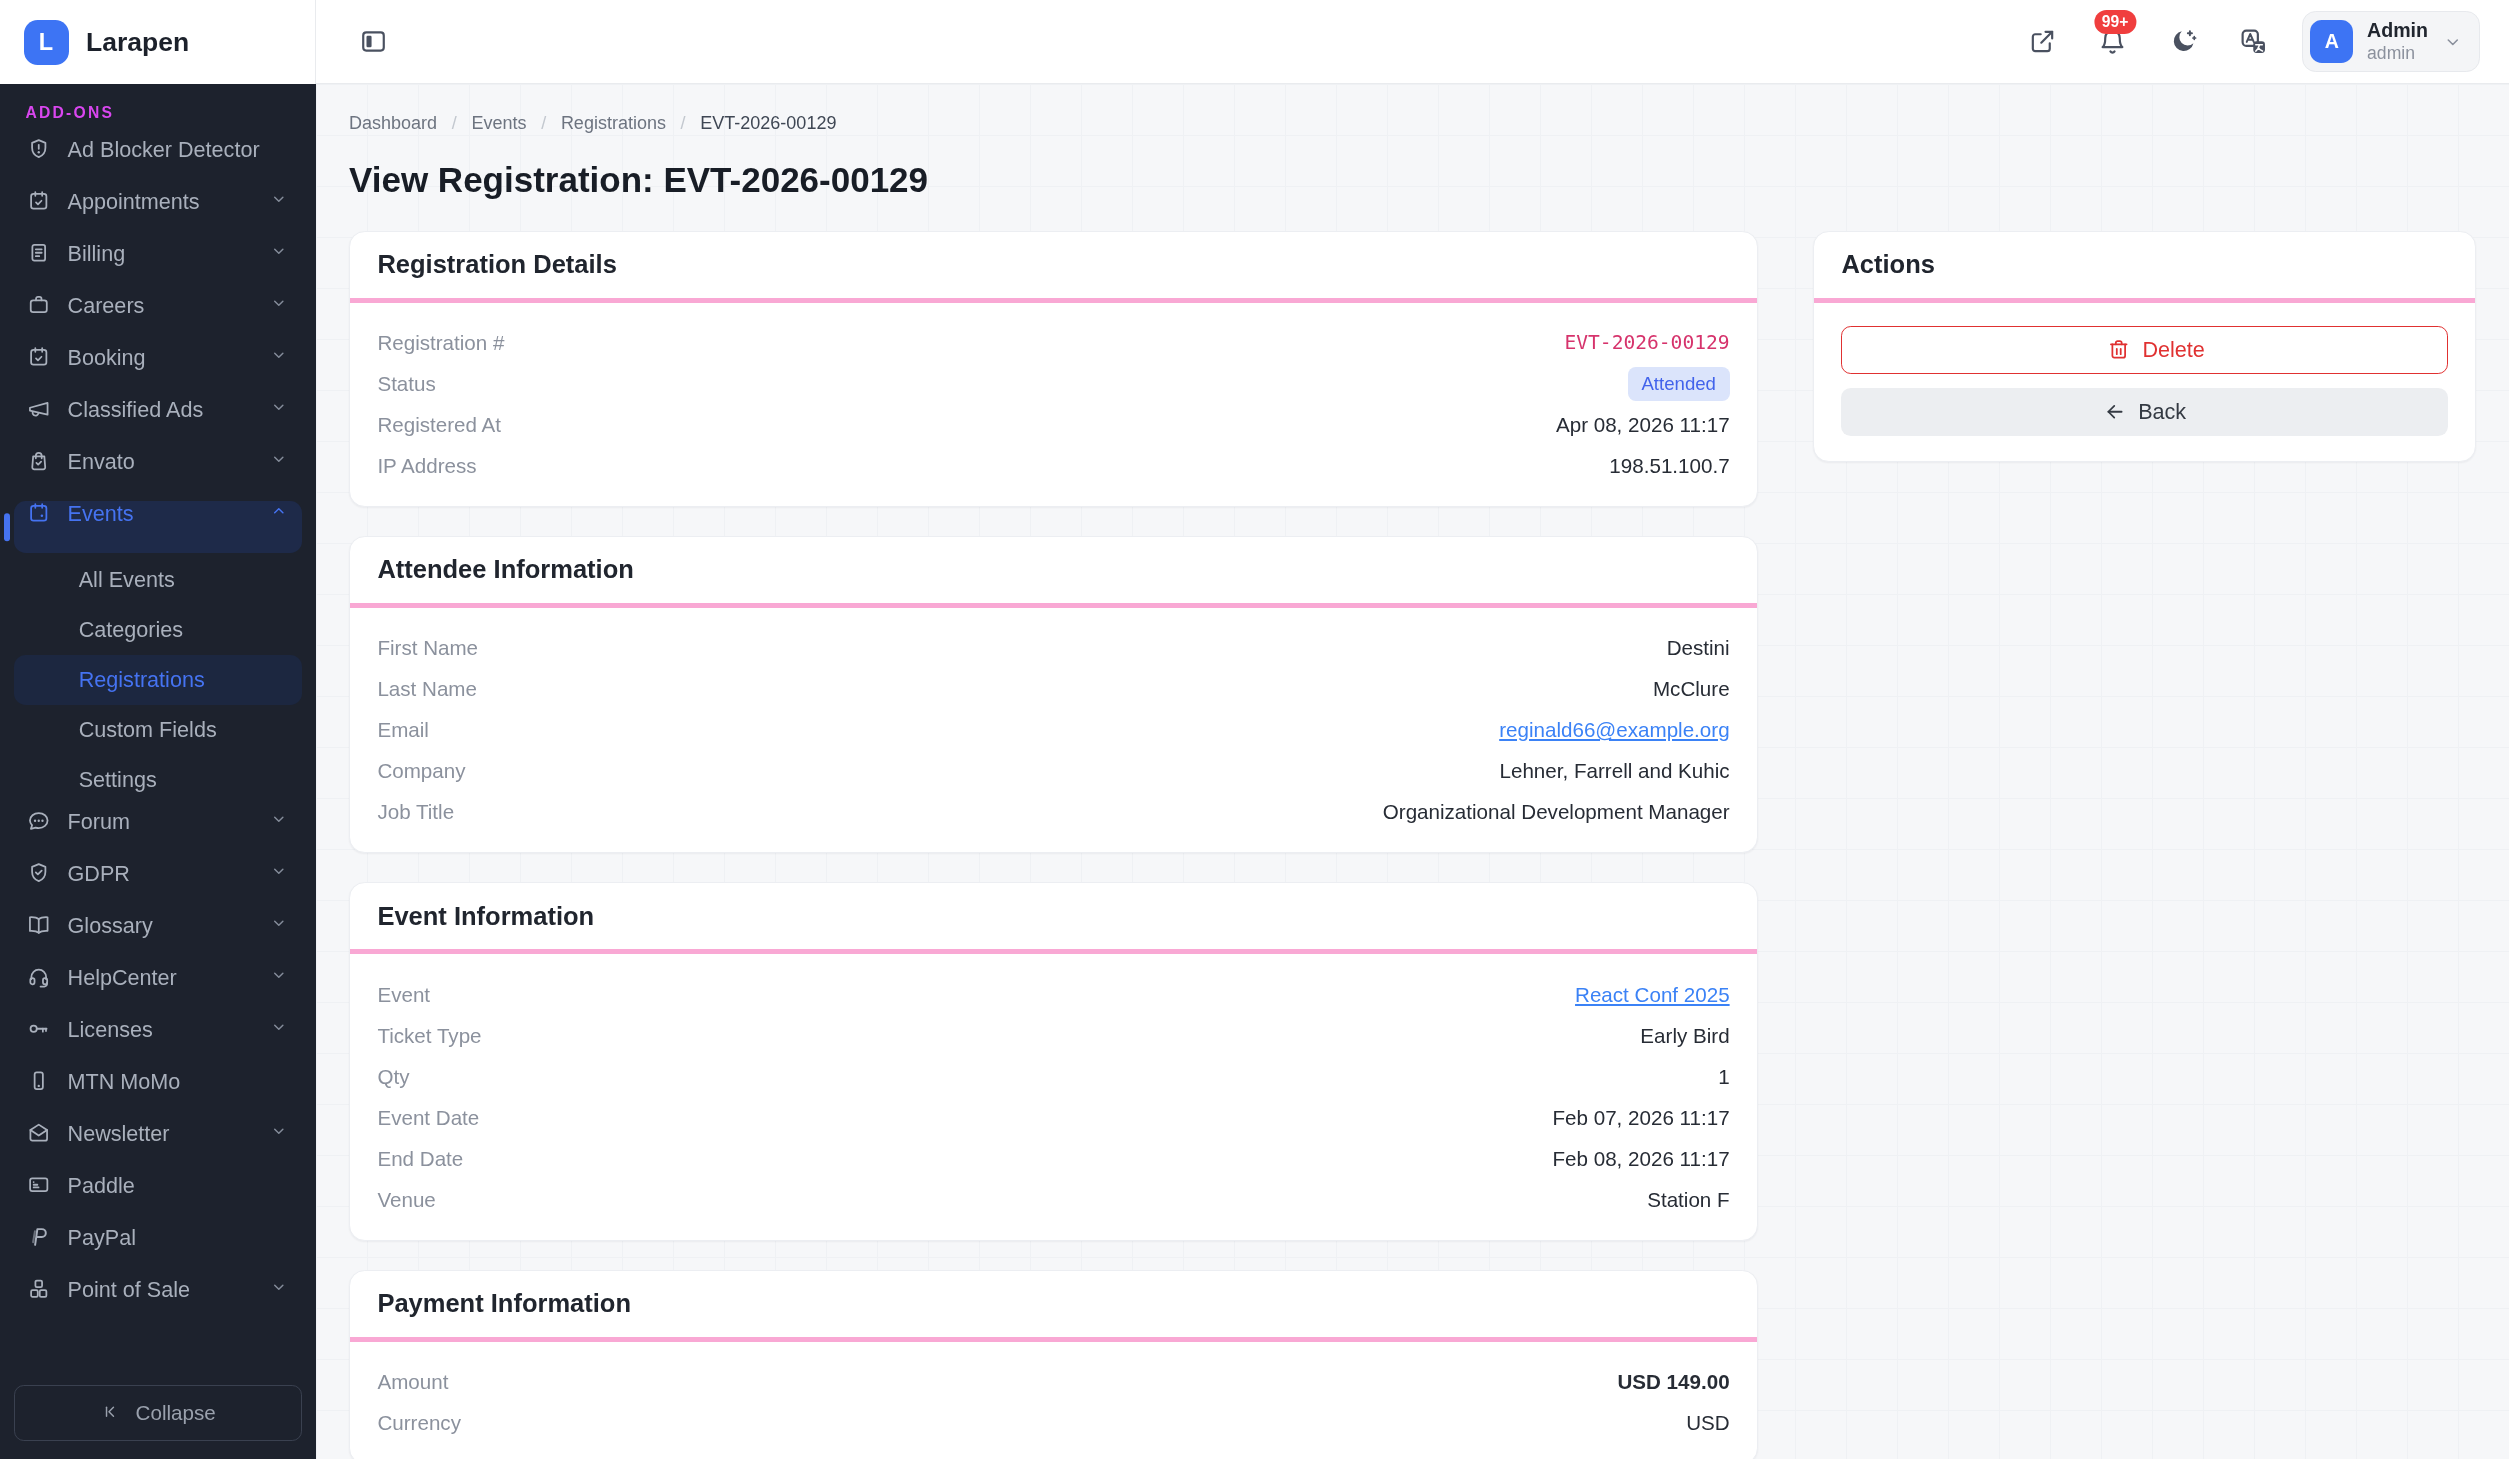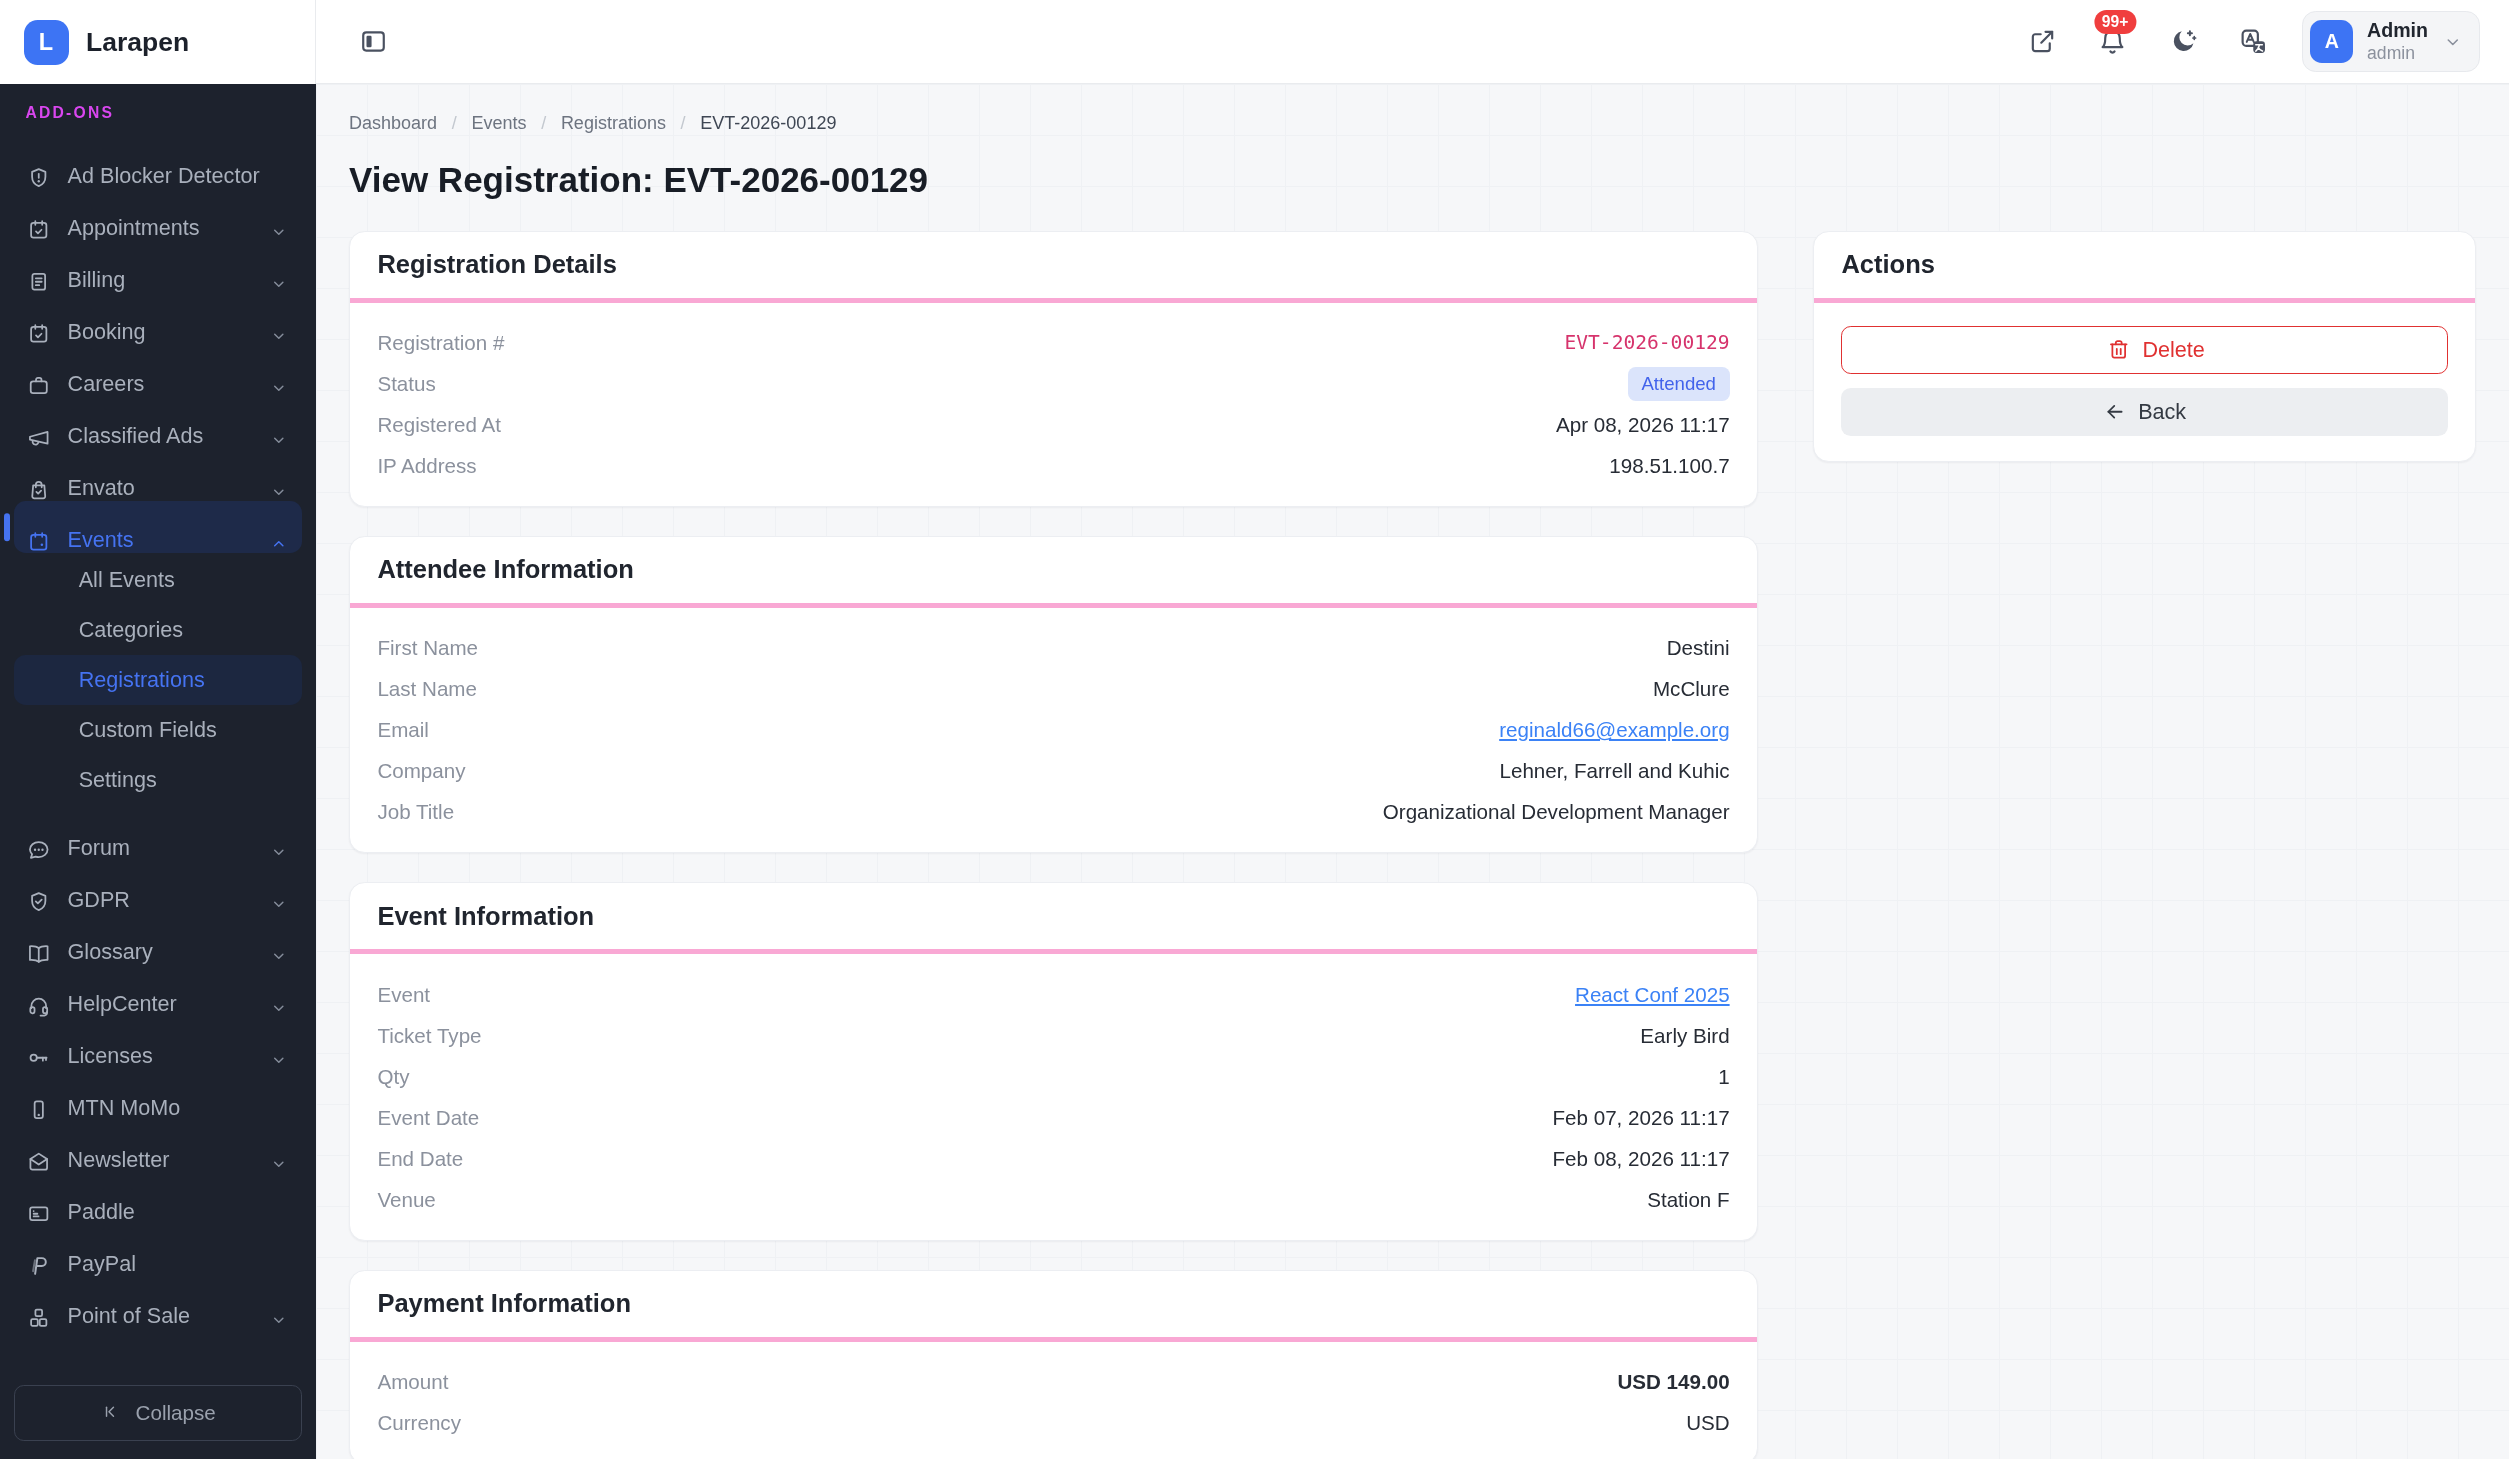--- a/index.html
+++ b/index.html
@@ -11,21 +11,21 @@
   }
   .app { display:flex; width:100%; height:100%; }
 
   
   .sidebar { width:316px; flex:0 0 316px; display:flex; flex-direction:column; background:#1d222d; }
   .sidebar-head { height:84px; background:#fff; border-right:1px solid #e9ebee; display:flex; align-items:center; gap:17.6px; padding:0 23.5px; cursor:pointer; }
   .logo { width:45px; height:45px; border-radius:13.7px; background:var(--accent,#3d74f4); color:#fff; font-weight:700; font-size:23.5px; display:flex; align-items:center; justify-content:center; }
   .brand-name { font-size:26.5px; font-weight:700; color:#1c212b; }
   .sidebar-nav { flex:1; display:flex; flex-direction:column; padding:17.6px 13.7px 17.6px; overflow:hidden; }
   .section-label { color:#d946ef; font-size:15.7px; font-weight:600; letter-spacing:2.2px; padding:2px 11.8px 15.7px; }
-  .nav-item { height:52px; display:flex; align-items:flex-end; gap:16.7px; padding:0 13.7px; color:#a9b0bc; font-size:21.6px; border-radius:11.8px; position:relative; cursor:pointer; flex:0 0 auto; }
+  .nav-item { height:52px; display:flex; align-items:flex-start; gap:16.7px; padding:0 13.7px; color:#a9b0bc; font-size:21.6px; border-radius:11.8px; position:relative; cursor:pointer; flex:0 0 auto; }
   .nav-icon { width:23.5px; height:23.5px; flex:0 0 23.5px; display:flex; }
   .nav-icon svg { width:23.5px; height:23.5px; }
   .nav-label { flex:1; white-space:nowrap; }
   .nav-chevron { display:flex; color:#848c9a; }
   .nav-chevron svg { width:19.6px; height:19.6px; }
   .nav-item.active { background:#1e2a49; color:var(--sidebar-active,#4573f1); }
   .nav-item.active .nav-chevron { color:var(--sidebar-active,#4573f1); }
   .accent-bar { position:absolute; left:-9.8px; top:50%; transform:translateY(-50%); width:5.9px; height:27.4px; border-radius:3.9px; background:var(--sidebar-active,#4573f1); }
   .submenu { display:flex; flex-direction:column; padding:2px 0 3.9px; }
   .sub-item { height:50px; display:flex; align-items:center; padding:0 13.7px 0 65px; color:#a9b0bc; font-size:21.6px; border-radius:11.8px; cursor:pointer; white-space:nowrap; flex:0 0 auto; }
@@ -132,40 +132,40 @@
             <span class="nav-label">Billing</span>
             <span class="nav-chevron">
               <svg viewBox="0 0 24 24" fill="none" stroke="currentColor" stroke-width="1.8" stroke-linecap="round" stroke-linejoin="round">
                 <path d="m7 10 5 5 5-5"></path>
               </svg>
             </span>
           </div>
           <div class="nav-item">
             <span class="nav-icon">
               <svg viewBox="0 0 24 24" fill="none" stroke="currentColor" stroke-width="1.8" stroke-linecap="round" stroke-linejoin="round">
+                <rect x="3.8" y="7.5" width="16.4" height="12" rx="2.5"></rect>
+                <path d="M9.2 7.5V6a2 2 0 0 1 2-2h1.6a2 2 0 0 1 2 2v1.5"></path>
+              </svg>
+            </span>
+            <span class="nav-label">Careers</span>
+            <span class="nav-chevron">
+              <svg viewBox="0 0 24 24" fill="none" stroke="currentColor" stroke-width="1.8" stroke-linecap="round" stroke-linejoin="round">
+                <path d="m7 10 5 5 5-5"></path>
+              </svg>
+            </span>
+          </div>
+          <div class="nav-item">
+            <span class="nav-icon">
+              <svg viewBox="0 0 24 24" fill="none" stroke="currentColor" stroke-width="1.8" stroke-linecap="round" stroke-linejoin="round">
                 <rect x="4.2" y="5" width="15.6" height="15" rx="2.5"></rect>
                 <path d="M8.5 3.2V7M15.5 3.2V7"></path>
                 <path d="m9.2 13.6 2 2 3.6-3.6"></path>
               </svg>
             </span>
             <span class="nav-label">Booking</span>
-            <span class="nav-chevron">
-              <svg viewBox="0 0 24 24" fill="none" stroke="currentColor" stroke-width="1.8" stroke-linecap="round" stroke-linejoin="round">
-                <path d="m7 10 5 5 5-5"></path>
-              </svg>
-            </span>
-          </div>
-          <div class="nav-item">
-            <span class="nav-icon">
-              <svg viewBox="0 0 24 24" fill="none" stroke="currentColor" stroke-width="1.8" stroke-linecap="round" stroke-linejoin="round">
-                <rect x="3.8" y="7.5" width="16.4" height="12" rx="2.5"></rect>
-                <path d="M9.2 7.5V6a2 2 0 0 1 2-2h1.6a2 2 0 0 1 2 2v1.5"></path>
-              </svg>
-            </span>
-            <span class="nav-label">Careers</span>
             <span class="nav-chevron">
               <svg viewBox="0 0 24 24" fill="none" stroke="currentColor" stroke-width="1.8" stroke-linecap="round" stroke-linejoin="round">
                 <path d="m7 10 5 5 5-5"></path>
               </svg>
             </span>
           </div>
           <div class="nav-item">
             <span class="nav-icon">
               <svg viewBox="0 0 24 24" fill="none" stroke="currentColor" stroke-width="1.8" stroke-linecap="round" stroke-linejoin="round">
                 <path d="m3 11 18-5v12L3 14v-3z"></path>

